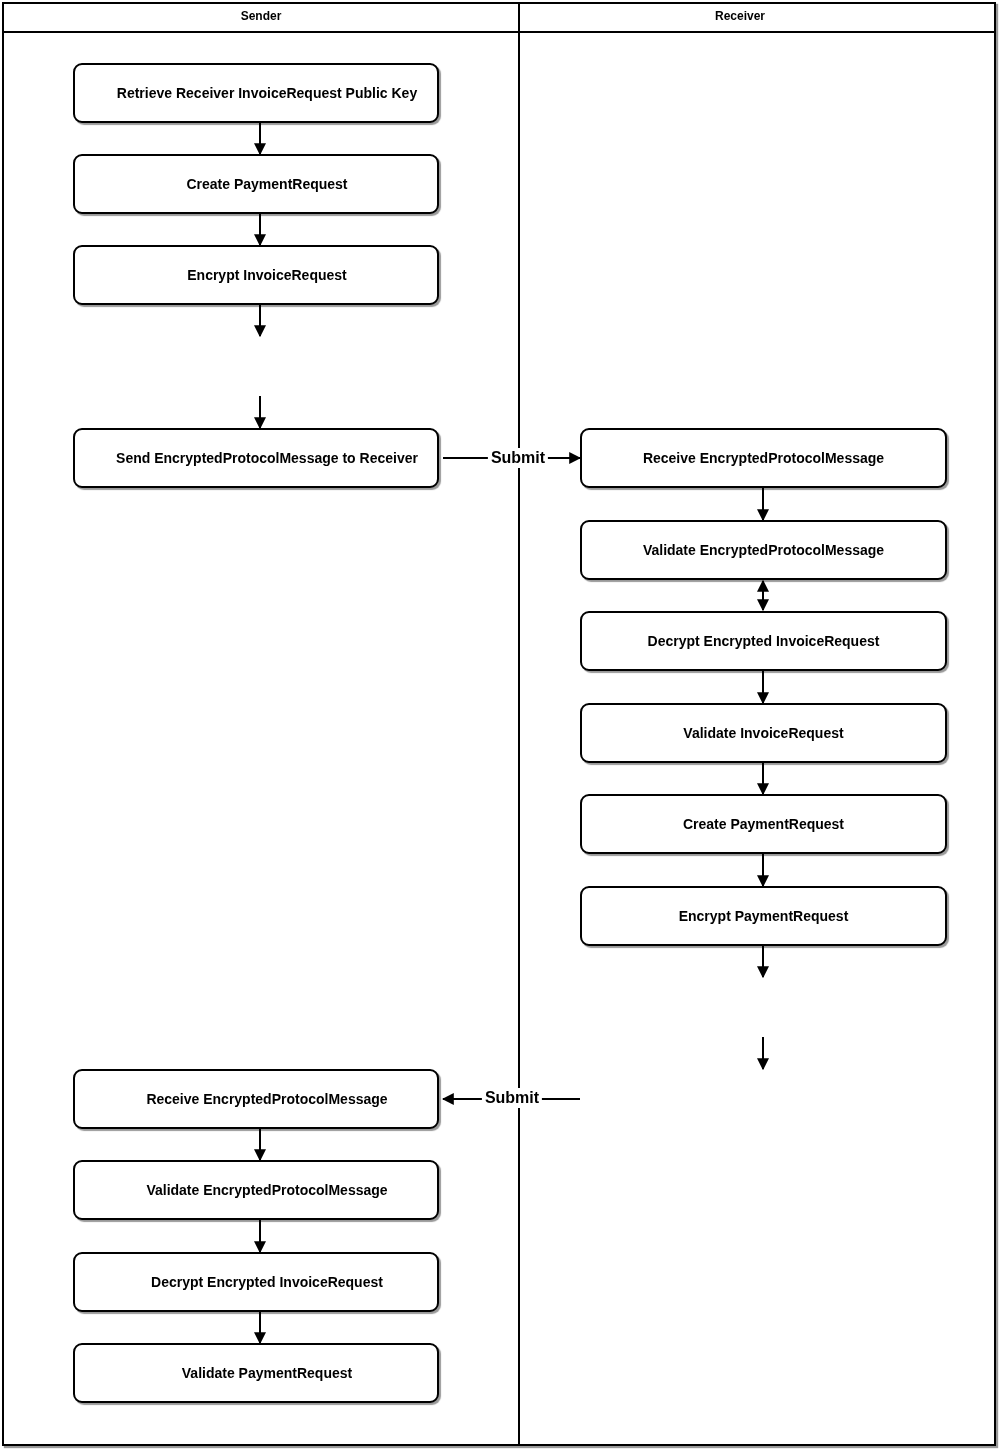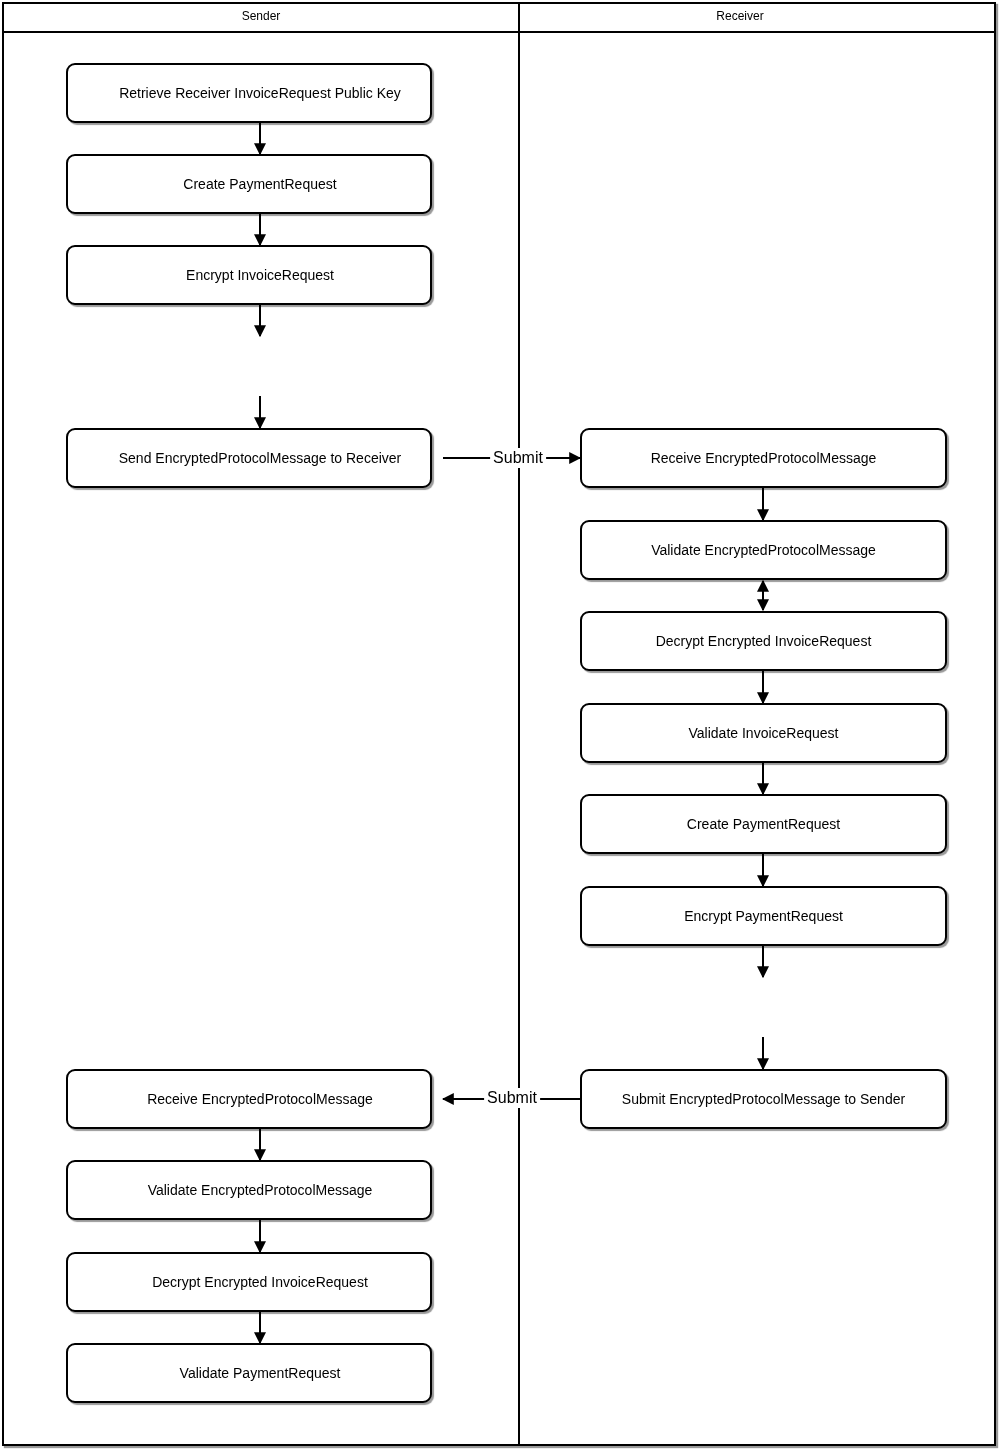--- a/index.html
+++ b/index.html
@@ -8,20 +8,21 @@
     background: #ffffff;
   }
   .canvas {
     position: relative;
     width: 1000px;
     height: 1452px;
     background: #ffffff;
     font-family: "Liberation Sans", sans-serif;
     color: #000000;
     overflow: hidden;
+    font-weight: bold;
   }
   .frame {
     position: absolute;
     left: 2px;
     top: 2px;
     width: 994px;
     height: 1444px;
     border: 2px solid #000000;
     box-sizing: border-box;
     box-shadow: 2px 2px 1px rgba(0,0,0,0.40);
@@ -70,21 +71,21 @@
     display: flex;
     align-items: center;
     justify-content: center;
     text-align: center;
     font-size: 14px;
     line-height: 17px;
     padding: 0 14px;
     z-index: 2;
     box-shadow: 2px 2px 1px rgba(0,0,0,0.40);
   }
-  .node.sender   { left: 66px;  width: 366px; padding-left: 36px; }
+  .node.sender   { left: 73px;  width: 366px; padding-left: 36px; }
   .node.receiver { left: 580px; width: 367px; }
   .edge-label {
     position: absolute;
     transform: translate(-50%, -50%);
     background: #ffffff;
     font-size: 16px;
     line-height: 16px;
     padding: 2px 3px;
     z-index: 3;
     white-space: nowrap;
@@ -141,18 +142,17 @@
   <div class="node sender" style="top:1160px">Validate EncryptedProtocolMessage</div>
   <div class="node sender" style="top:1252px">Decrypt Encrypted InvoiceRequest</div>
   <div class="node sender" style="top:1343px">Validate PaymentRequest</div>
 
   <div class="node receiver" style="top:428px">Receive EncryptedProtocolMessage</div>
   <div class="node receiver" style="top:520px">Validate EncryptedProtocolMessage</div>
   <div class="node receiver" style="top:611px">Decrypt Encrypted InvoiceRequest</div>
   <div class="node receiver" style="top:703px">Validate InvoiceRequest</div>
   <div class="node receiver" style="top:794px">Create PaymentRequest</div>
   <div class="node receiver" style="top:886px">Encrypt PaymentRequest</div>
-  <div class="node receiver" style="top:1069px">Submit EncryptedProtocolMessage to Sender</div>
 
   <div class="edge-label" style="left:518px; top:458px">Submit</div>
   <div class="edge-label" style="left:512px; top:1098px">Submit</div>
 
 </div>
 
 </body></html>

